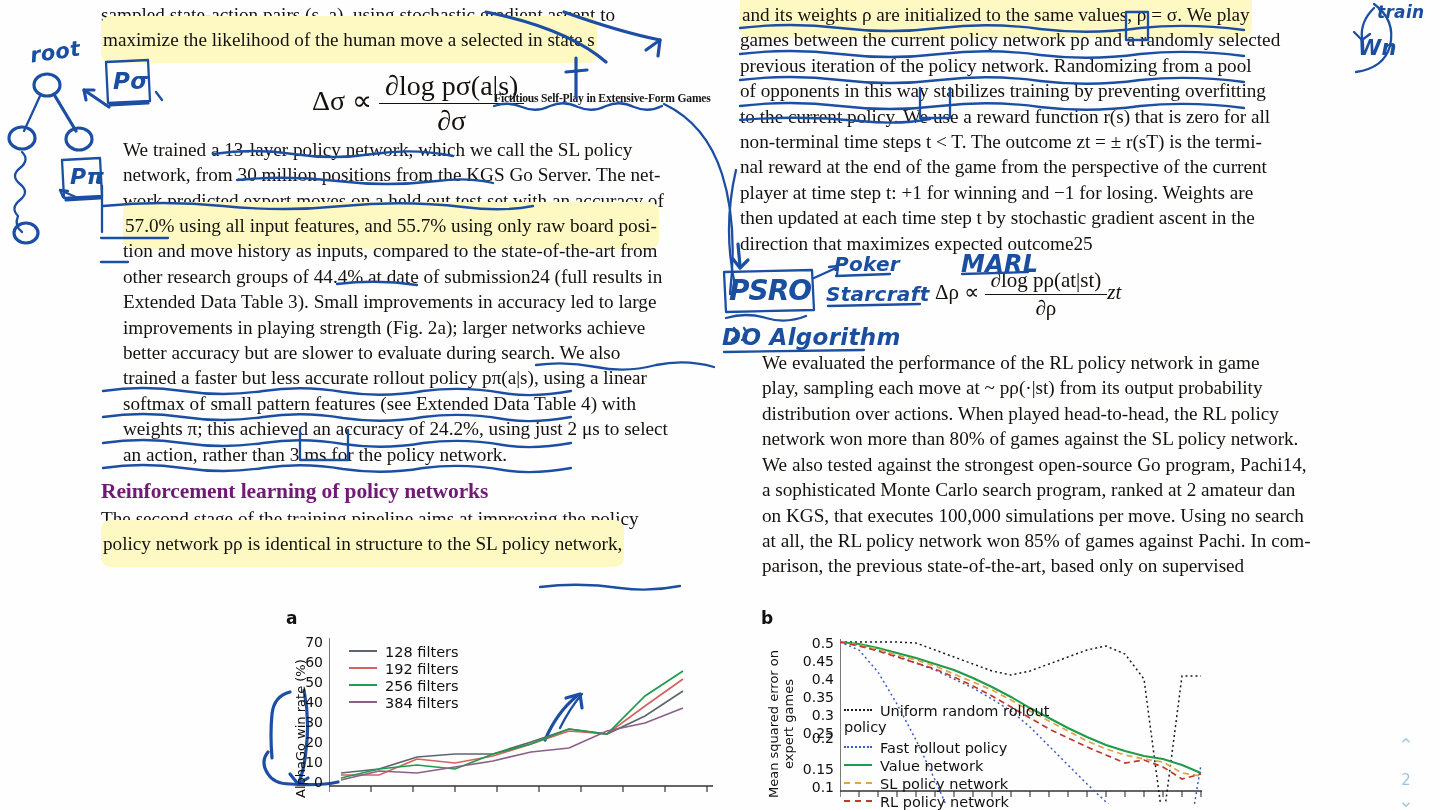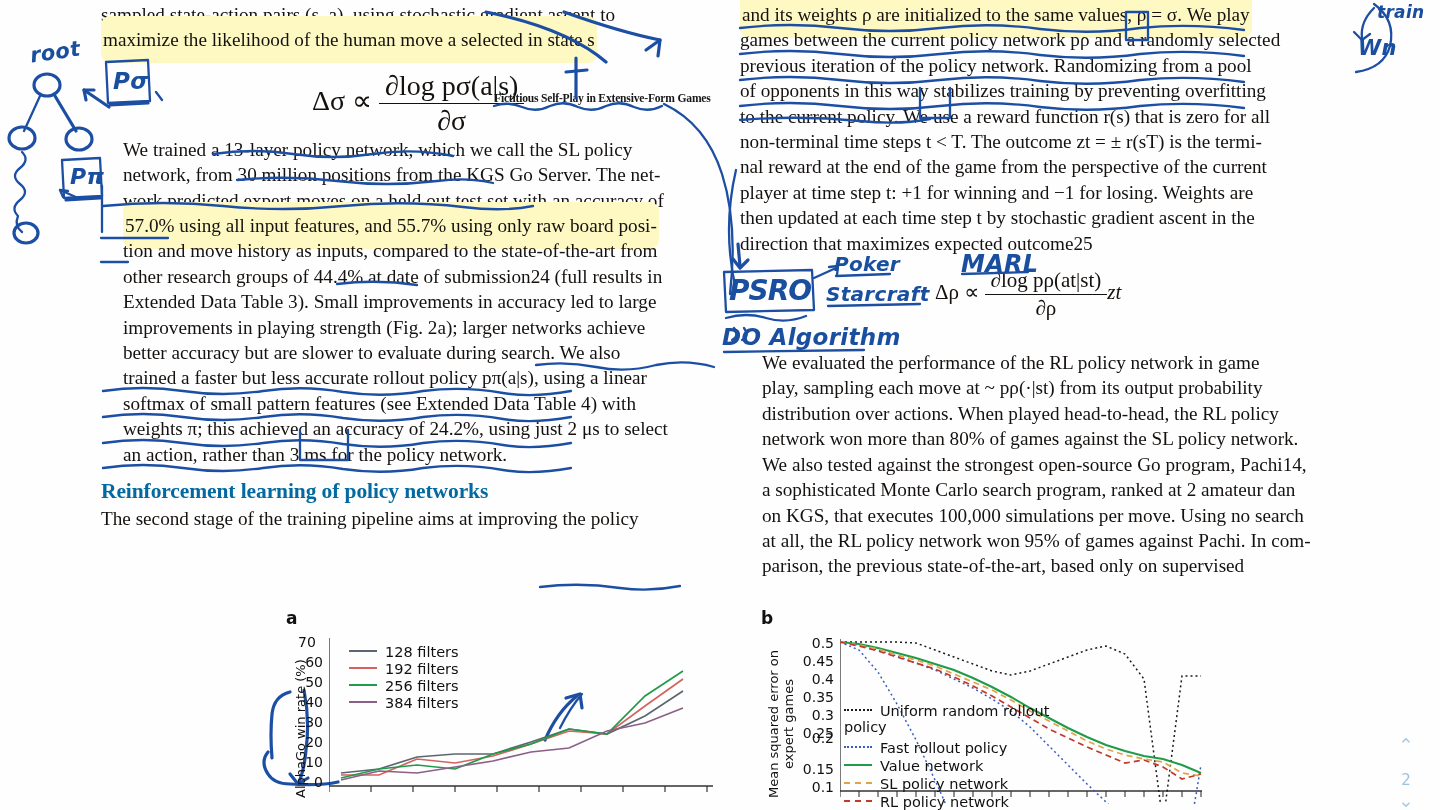--- a/index.html
+++ b/index.html
@@ -42,21 +42,21 @@
     border-radius: 9px;
     padding: 13px 2px;
     box-decoration-break: clone;
     -webkit-box-decoration-break: clone;
   }
 
   .sec-head {
     font-family: "Liberation Serif", serif;
     font-weight: bold;
     font-size: 21.5px;
-    color: #0369a1;
+    color: #701a75;
     letter-spacing: -0.1px;
     margin: 12px 0 1px 0;
   }
 
   
   .eqn {
     position: absolute;
     font-family: "Liberation Serif", serif;
     color: #14110f;
   }
@@ -183,20 +183,21 @@
       <span class="line">trained a faster but less accurate rollout policy pπ(a|s), using a linear</span>
       <span class="line">softmax of small pattern features (see Extended Data Table 4) with</span>
       <span class="line">weights π; this achieved an accuracy of 24.2%, using just 2 μs to select</span>
       <span class="line">an action, rather than 3 ms for the policy network.</span>
     </p>
 
     <div class="sec-head">Reinforcement learning of policy networks</div>
 
     <p class="para">
       <span class="line">The second stage of the training pipeline aims at improving the policy</span>
+      <span class="line"><span class="hl">policy network pρ is identical in structure to the SL policy network,</span></span>
     </p>
   </div>
 
   <div class="col col-right">
     <div style="height:2px"></div>
     <p class="para">
       <span class="line"><span class="hl">and its weights ρ are initialized to the same values, ρ = σ. We play</span></span>
       <span class="line">games between the current policy network pρ and a randomly selected</span>
       <span class="line">previous iteration of the policy network. Randomizing from a pool</span>
       <span class="line">of opponents in this way stabilizes training by preventing overfitting</span>
@@ -211,21 +212,21 @@
     <div style="height:94px"></div>
 
     <p class="para indent">
       <span class="line">We evaluated the performance of the RL policy network in game</span>
       <span class="line">play, sampling each move at ~ pρ(·|st) from its output probability</span>
       <span class="line">distribution over actions. When played head-to-head, the RL policy</span>
       <span class="line"><span>network won more than 80% of games against the SL policy network.</span></span>
       <span class="line">We also tested against the strongest open-source Go program, Pachi14,</span>
       <span class="line">a sophisticated Monte Carlo search program, ranked at 2 amateur dan</span>
       <span class="line">on KGS, that executes 100,000 simulations per move. Using no search</span>
-      <span class="line">at all, the RL policy network won 95% of games against Pachi. In com-</span>
+      <span class="line">at all, the RL policy network won 85% of games against Pachi. In com-</span>
       <span class="line">parison, the previous state-of-the-art, based only on supervised</span>
     </p>
   </div>
 
   <div style="position:absolute;left:945px;top:437px;width:408px;height:23px;background:#f6c3b0;border-radius:10px;z-index:-1"></div>
   <div style="position:absolute;left:1205px;top:514px;width:150px;height:23px;background:#f6c3b0;border-radius:10px;z-index:-1"></div>
   <div style="position:absolute;left:738px;top:539px;width:540px;height:23px;background:#f6c3b0;border-radius:10px;z-index:-1"></div>
 
   <div class="eqn" style="left:312px;top:70px;font-size:28px;">
     <span>Δσ ∝</span>
@@ -373,21 +374,21 @@
   <div class="ink ink-txt" style="left:722px;top:324px;font-size:23px;">DO Algorithm</div>
 
   <div class="ink ink-txt" style="left:1377px;top:2px;font-size:17px;">train</div>
   <div class="ink ink-txt" style="left:1358px;top:36px;font-size:21px;">Wn</div>
 
   <div class="fig" style="left:283px;top:608px;width:430px;height:205px;">
     <div class="fig-label" style="left:3px;top:0px;">a</div>
 
     <div class="axis-title vert" style="left:10px;top:190px;width:150px;">AlphaGo win rate (%)</div>
 
-    <div class="tick" style="left:8px;top:26px;width:32px;text-align:center;">70</div>
+    <div class="tick" style="left:8px;top:26px;width:32px;">70</div>
     <div class="tick" style="left:8px;top:46px;width:32px;">60</div>
     <div class="tick" style="left:8px;top:66px;width:32px;">50</div>
     <div class="tick" style="left:8px;top:86px;width:32px;">40</div>
     <div class="tick" style="left:8px;top:106px;width:32px;">30</div>
     <div class="tick" style="left:8px;top:126px;width:32px;">20</div>
     <div class="tick" style="left:8px;top:146px;width:32px;">10</div>
     <div class="tick" style="left:8px;top:166px;width:32px;">0</div>
 
     <svg style="position:absolute;left:46px;top:30px;" width="384" height="160" viewBox="0 0 384 160">
 

